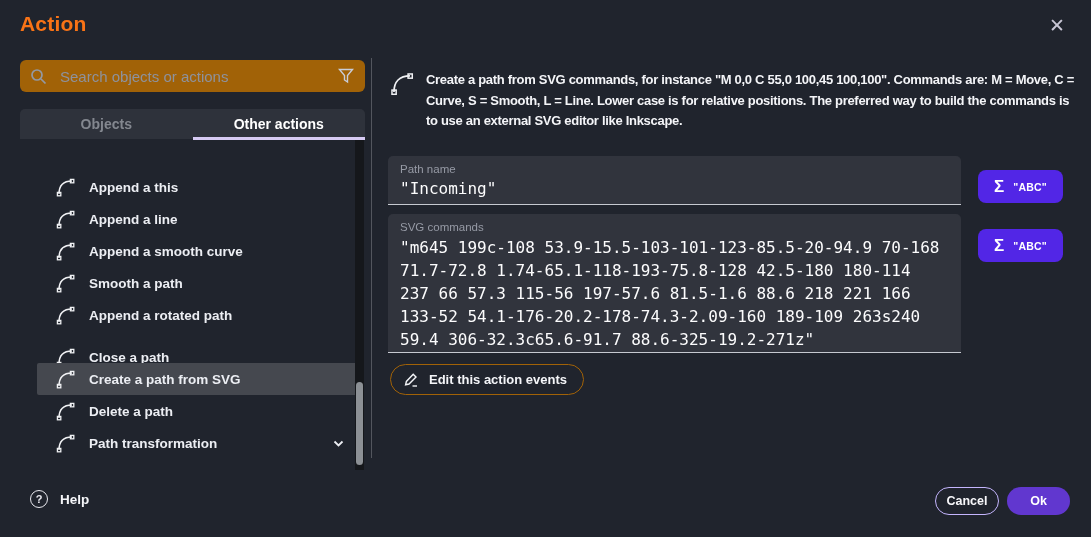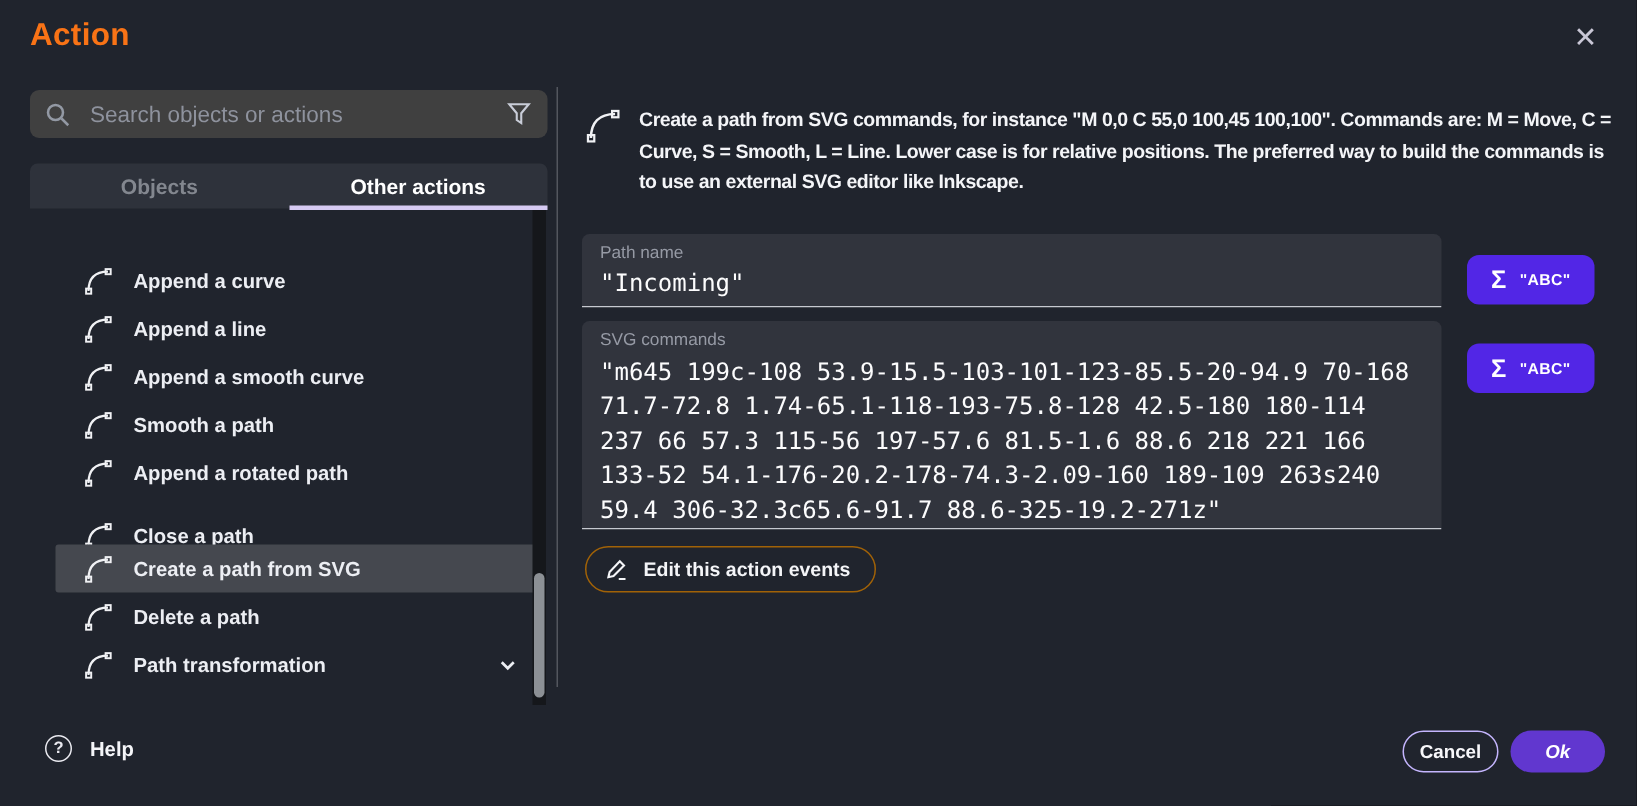--- a/index.html
+++ b/index.html
@@ -10,21 +10,21 @@
     font-family:"Liberation Sans", sans-serif; color:#f2f3f6;
   }
   .abs { position:absolute; }
 
   
   .title { left:20px; top:12px; font-size:21px; font-weight:700; color:#f97316; letter-spacing:.2px; }
   .close-btn { left:1044px; top:12px; width:26px; height:26px; display:flex; align-items:center; justify-content:center;
                color:#c9c7d6; font-size:19px; cursor:pointer; background:none; border:none; }
 
   
-  .search-box { left:20px; top:60px; width:345px; height:32px; background:#404040; border-radius:6px;
+  .search-box { left:20px; top:60px; width:345px; height:32px; background:#a16207; border-radius:6px;
                 display:flex; align-items:center; padding:0 10px; }
   .search-box input { flex:1; margin-left:13px; background:transparent; border:none; outline:none;
                       font-family:"Liberation Sans",sans-serif; font-size:15px; color:#e8eaef; }
   .search-box input::placeholder { color:#8e929d; opacity:1; }
 
   
   .tabbar { left:20px; top:98px; width:345px; height:30px; background:#2e323b; border-radius:5px 5px 0 0; display:flex;margin-top:11px; }
   .tab { flex:1; display:flex; align-items:center; justify-content:center; font-size:14px; font-weight:700;
          color:#83878f; cursor:pointer; position:relative; background:none; border:none;
          font-family:"Liberation Sans",sans-serif; }
@@ -75,21 +75,21 @@
               color:#f4f5f8; cursor:pointer; font-family:"Liberation Sans",sans-serif; }
   .help-circle { width:18px; height:18px; border:1.5px solid #e9e9ef; border-radius:50%; display:flex;
                  align-items:center; justify-content:center; font-size:11px; font-weight:700; color:#e9e9ef; }
   .help-label { font-size:13.5px; font-weight:700; }
 
   .cancel-btn { left:935px; top:487px; width:64px; height:28px; background:transparent; border:1px solid #c4b5fd;
                 border-radius:14px; color:#f7f7fa; font-size:12.5px; font-weight:700; cursor:pointer;
                 font-family:"Liberation Sans",sans-serif; }
   .ok-btn { left:1007px; top:487px; width:63px; height:28px; background:#6137cf; border:none;
             border-radius:14px; color:#ffffff; font-size:12.5px; font-weight:700; cursor:pointer;
-            font-family:"Liberation Sans",sans-serif;font-style:italic; }
+            font-family:"Liberation Sans",sans-serif; }
 
   svg { display:block; }
 </style>
 </head>
 <body>
 
 <div class="app">
 
   <div class="abs title">Action</div>
   <button class="abs close-btn">✕</button>
@@ -116,21 +116,21 @@
 
 
   <div class="row sub" style="top:171px">
     <span>
   <svg width="21" height="21" viewBox="0 0 21 21" fill="none" stroke="#f0f1f4" stroke-width="1.5">
     <path d="M4 17 C4 8.5, 8.5 4, 17 4"></path>
     <rect x="2.4" y="15.4" width="3.4" height="3.4" stroke-width="1.3"></rect>
     <rect x="15.4" y="2.4" width="3.4" height="3.4" stroke-width="1.3"></rect>
   </svg>
 </span>
-    <span class="label">Append a curve</span>
+    <span class="label">Append a this</span>
   </div>
   <div class="row sub" style="top:203px">
     <span>
   <svg width="21" height="21" viewBox="0 0 21 21" fill="none" stroke="#f0f1f4" stroke-width="1.5">
     <path d="M4 17 C4 8.5, 8.5 4, 17 4"></path>
     <rect x="2.4" y="15.4" width="3.4" height="3.4" stroke-width="1.3"></rect>
     <rect x="15.4" y="2.4" width="3.4" height="3.4" stroke-width="1.3"></rect>
   </svg>
 </span>
     <span class="label">Append a line</span>

